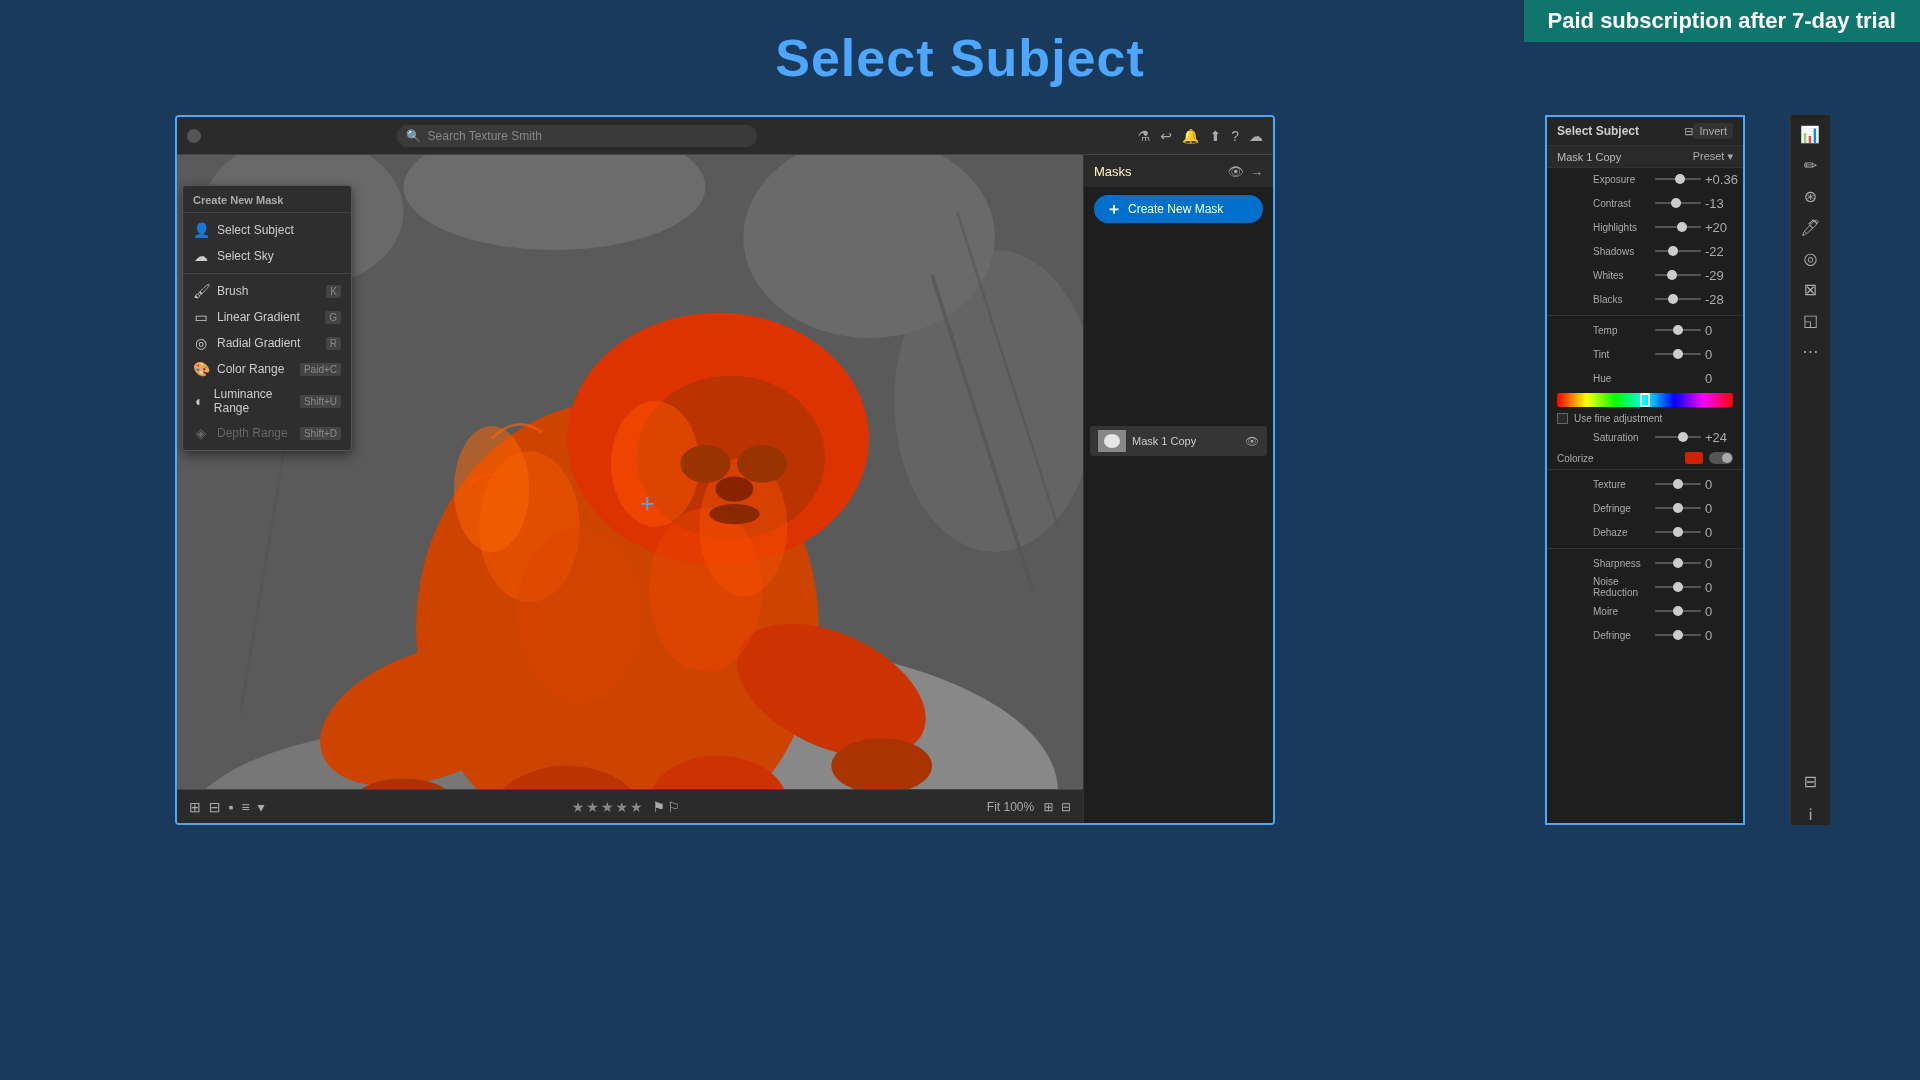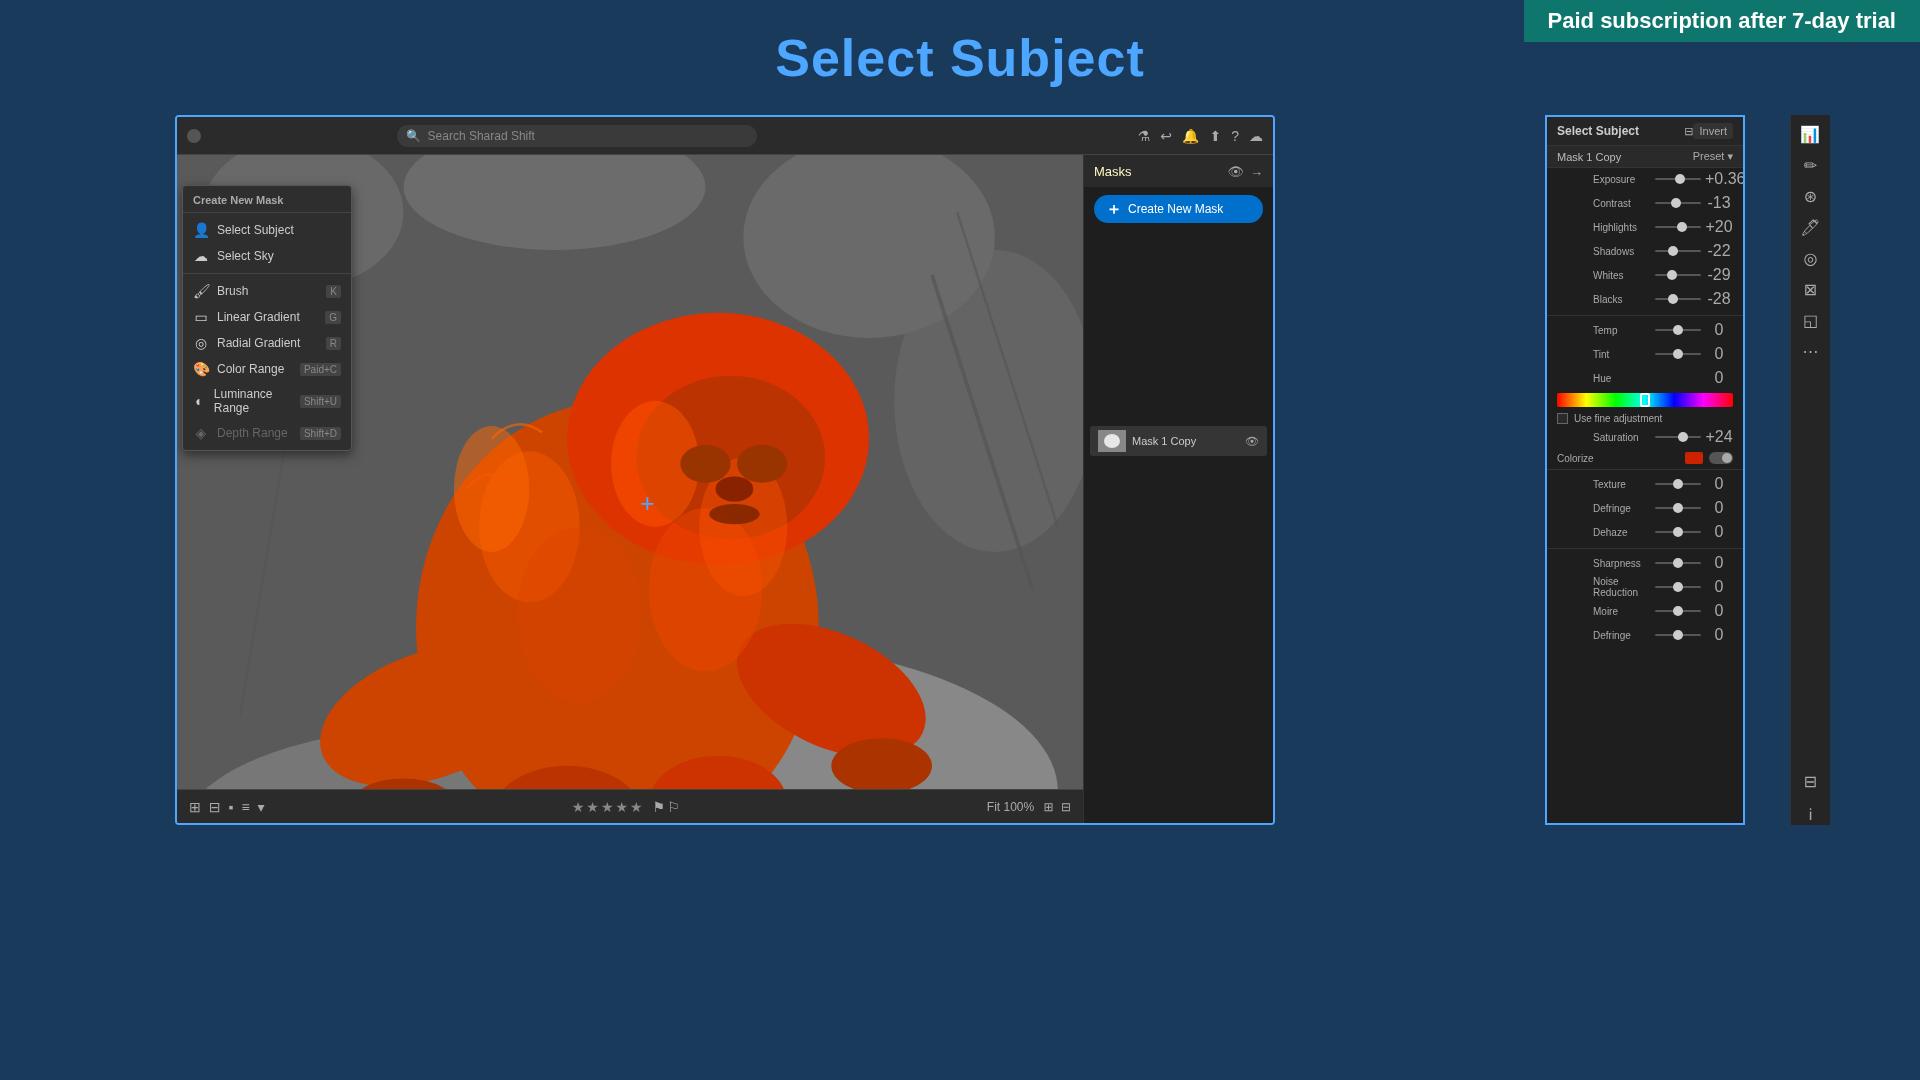--- a/index.html
+++ b/index.html
@@ -280,21 +280,21 @@
       position: relative;
     }
     .slider-thumb {
       width: 10px; height: 10px;
       background: #ccc;
       border-radius: 50%;
       position: absolute;
       top: -4px;
       transform: translateX(-50%);
     }
-    .slider-value { color: #aaa; font-size: 16px; width: 28px; text-align: center; flex-shrink: 0; }
+    .slider-value { color: #aaa; font-size: 13px; width: 28px; text-align: left; flex-shrink: 0; }
 
     
     .hue-bar {
       margin: 2px 10px 4px;
       height: 14px;
       border-radius: 2px;
       background: linear-gradient(to right, #ff0000, #ffff00, #00ff00, #00ffff, #0000ff, #ff00ff, #ff0000);
       position: relative;
     }
     .hue-thumb {
@@ -377,21 +377,21 @@
 <div class="top-banner">Paid subscription after 7-day trial</div>
 
 <div class="page-title">Select Subject</div>
 
 <div class="app-window">
 
   <div class="title-bar">
     <div class="title-bar-btn"></div>
     <div class="search-bar">
       <span class="search-icon-svg">🔍</span>
-      <span class="search-text">Search Sharad Shift</span>
+      <span class="search-text">Search Texture Smith</span>
     </div>
     <div class="title-bar-right">
       <span class="title-bar-icon">⚗</span>
       <span class="title-bar-icon">↩</span>
       <span class="title-bar-icon">🔔</span>
       <span class="title-bar-icon">⬆</span>
       <span class="title-bar-icon">?</span>
       <span class="title-bar-icon">☁</span>
     </div>
   </div>

